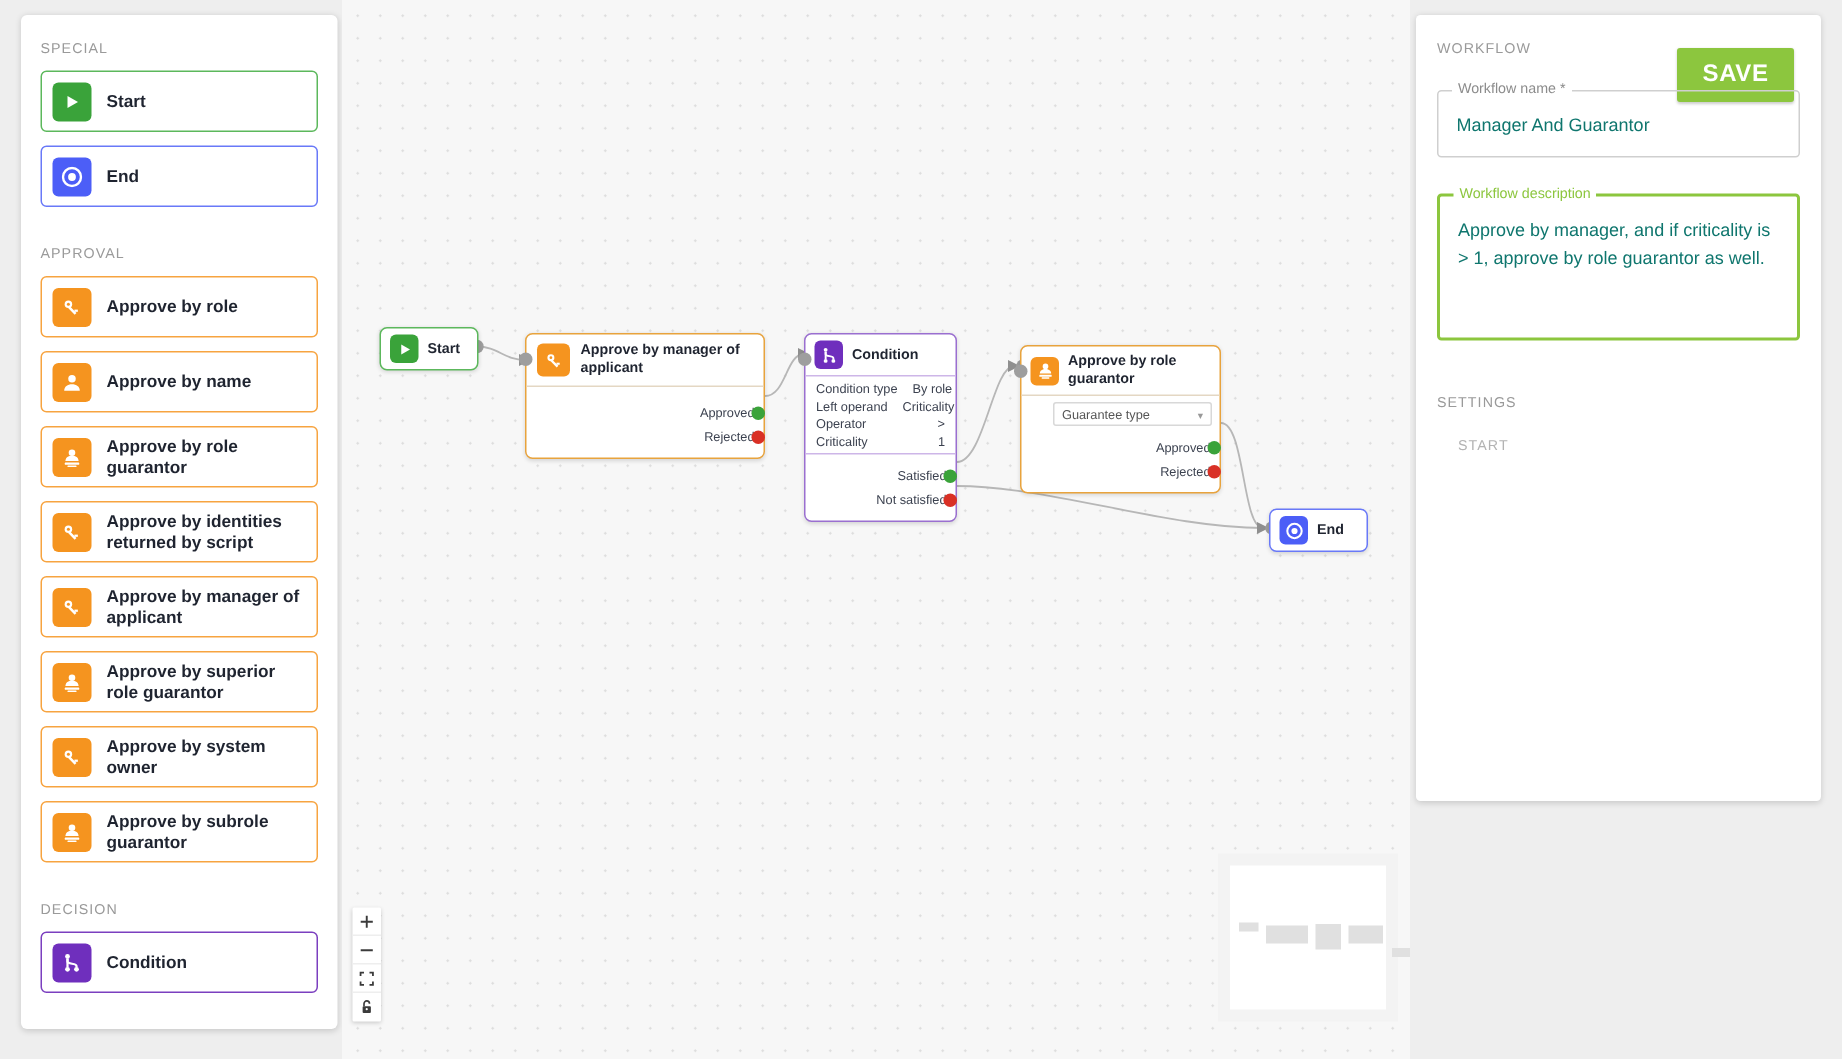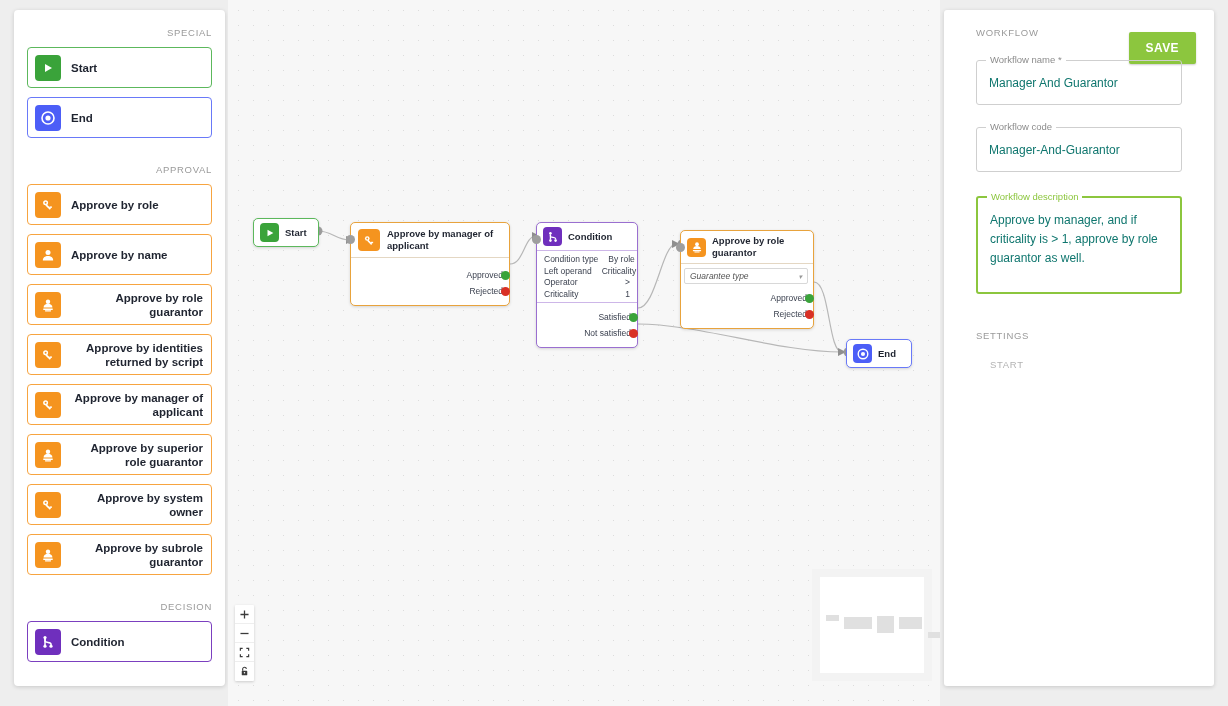--- a/index.html
+++ b/index.html
@@ -14,21 +14,20 @@
 
   
   #palette {
     position: absolute; left: 14px; top: 10px;
     width: 211px; height: 676px;
     background: #ffffff;
     border-radius: 4px;
     box-shadow: 0 1px 4px rgba(0,0,0,.16);
     padding: 0 13px;
     overflow: hidden;
-    text-align: right;
   }
   .pal-group-title {
     font-size: 9.5px; letter-spacing: .7px; color: #9a9a9a;
     font-weight: 400; padding-top: 17px; padding-bottom: 9px;
     text-transform: uppercase;
   }
   .pal-item {
     display: flex; align-items: center;
     min-height: 41px;
     background: #fff; border-radius: 4px;
@@ -90,24 +89,24 @@
 
   .props { padding: 3px 7px 2px 7px; }
   .prop-row {
     display: flex; justify-content: space-between;
     font-size: 8.5px; color: #3c4250; line-height: 11.5px; white-space: nowrap; text-align: center;
   }
   .prop-k { color: #3c4250; }
   .prop-v { color: #3c4250; padding-left: 10px; }
 
   .select-field {
-    margin: 4px 5px 2px 3px; padding: 2px 5px;
+    margin: 4px 5px 2px 21px; padding: 2px 5px;
     border: 1px solid #d8d8d8; border-radius: 2px;
     font-size: 8.5px; color: #555; background: #fff;
-    display: flex; justify-content: space-between; align-items: flex-end; font-style: italic;
+    display: flex; justify-content: space-between; align-items: flex-end;
   }
   .select-caret { font-size: 7px; color: #999; }
 
   .out-port {
     display: flex; align-items: center; justify-content: flex-end;
     font-size: 8.5px; color: #3c4250; height: 16px; padding-right: 2px;
     position: relative;
   }
   .dot {
     width: 9px; height: 9px; border-radius: 50%;
@@ -139,34 +138,34 @@
     width: 120px; height: 112px;
     background: #f3f3f3;
     padding: 8px;
   }
   #minimap-inner { position: relative; width: 100%; height: 100%; background: #ffffff; }
   .mm-node { position: absolute; background: #e0e0e0; }
 
   
   #rpanel {
     position: absolute; left: 944px; top: 10px;
-    width: 270px; height: 676px;
+    width: 270px; height: 524px;
     background: #ffffff; border-radius: 3px;
     box-shadow: 0 1px 4px rgba(0,0,0,.16);
-    padding: 0 32px;
+    padding: 0 14px;
   }
   .r-section-title {
     font-size: 9.5px; letter-spacing: .7px; color: #9a9a9a;
     padding-top: 17px; text-transform: uppercase;
   }
   #save-btn {
     position: absolute; right: 18px; top: 22px;
     background: #8cc63e; color: #fff;
     border: none; border-radius: 2px;
-    font-size: 12px; font-weight: 700; letter-spacing: .4px;
+    font-size: 16px; font-weight: 700; letter-spacing: .4px;
     padding: 9px 17px; cursor: pointer;
     font-family: "Liberation Sans", sans-serif;
     box-shadow: 0 1px 2px rgba(0,0,0,.2);
   }
 
   .field {
     position: relative; margin-top: 22px;
     border: 1px solid #cfcfcf; border-radius: 3px;
     padding: 13px 12px 11px 12px;
   }
@@ -558,24 +557,20 @@
 
     <div class="r-section-title">WORKFLOW</div>
 
     <button id="save-btn">SAVE</button>
 
     <div class="field">
       <span class="field-legend">Workflow name *</span>
       <div class="field-value">Manager And Guarantor</div>
     </div>
 
-    <div class="field">
-      <span class="field-legend">Workflow code</span>
-      <div class="field-value">Manager-And-Guarantor</div>
-    </div>
 
     <div class="field focused" id="desc-field">
       <span class="field-legend">Workflow description</span>
       <div class="field-value">Approve by manager, and if criticality is &gt; 1, approve by role guarantor as well.</div>
     </div>
 
     <div class="r-section-title" id="settings-title">SETTINGS</div>
     <div id="start-title">START</div>
 
   </aside>

